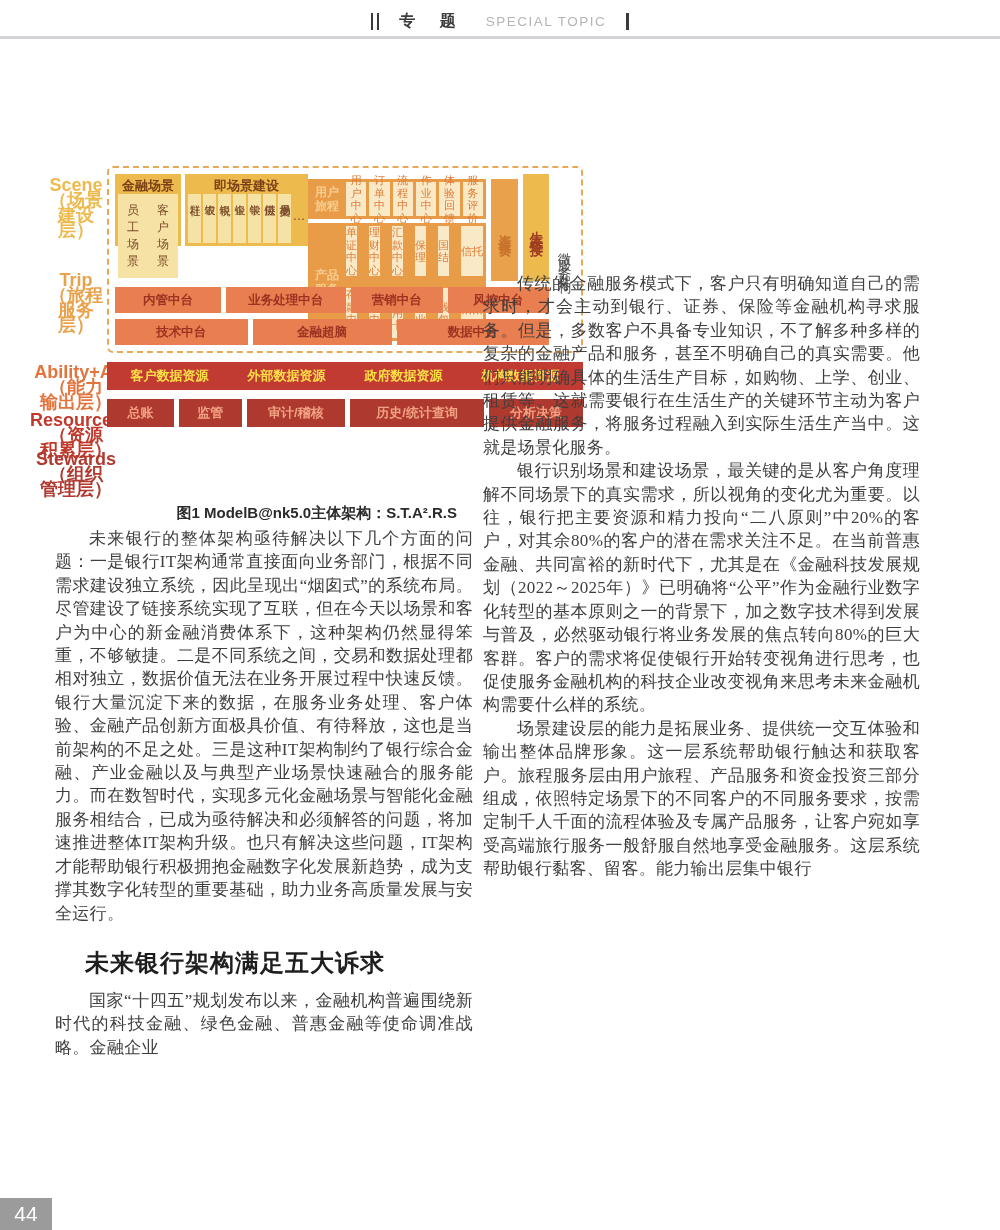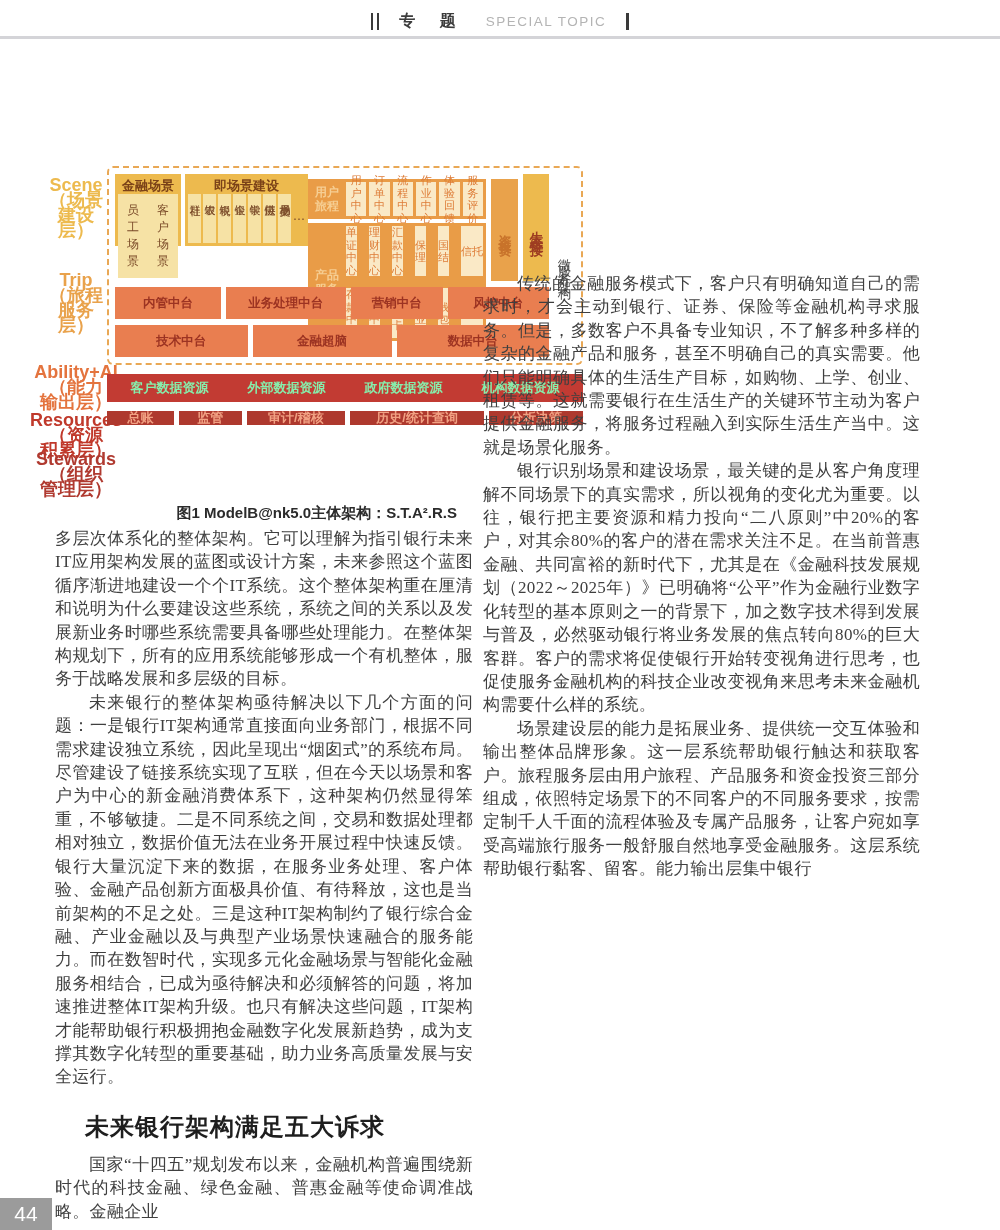--- a/index.html
+++ b/index.html
@@ -79,31 +79,31 @@
   .capital-bar span { writing-mode:vertical-rl; text-orientation:upright; color:#c8732b;
                       font-size:13px; letter-spacing:3px; font-weight:bold; }
   .eco-bar { width:26px; background:#edba4e; display:flex; align-items:center;
              justify-content:center; }
   .eco-bar span { writing-mode:vertical-rl; text-orientation:upright; color:#9e3d22;
                   font-size:13.5px; letter-spacing:4px; font-weight:bold; }
   .micro-col { width:22px; display:flex; align-items:center; justify-content:center; }
   .micro-col span { writing-mode:vertical-rl; text-orientation:upright; color:#4a4a4a;
                     font-size:13.5px; letter-spacing:7px; }
 
-  .ability-row { display:flex; gap:5px; margin-top:6px; height:32px; }
+  .ability-row { display:flex; gap:5px; margin-top:6px; height:26px; }
   .a-item { background:#e97e50; color:#9c3322; font-size:12.5px; display:flex;
             align-items:center; justify-content:center; font-weight:bold; }
   .a1-0{flex:1.15}.a1-1{flex:1.3}.a1-2{flex:1}.a1-3{flex:1.1}
   .a2-0{flex:1}.a2-1{flex:1.05}.a2-2{flex:1.15}
 
   .res-bar { margin-top:9px; height:28px; background:#c23b33; display:flex;
              align-items:center; justify-content:space-around; padding:0 4px; }
-  .res-item { color:#86efac; font-size:13px; font-weight:bold; }
-
-  .stw-row { margin-top:9px; height:14px; display:flex; gap:5px; }
+  .res-item { color:#fde047; font-size:13px; font-weight:bold; }
+
+  .stw-row { margin-top:9px; height:28px; display:flex; gap:5px; }
   .stw-item { background:#ae392e; color:#f1a183; font-size:13px; display:flex;
               align-items:center; justify-content:center; font-weight:bold; }
   .s-0{flex:.75}.s-1{flex:.7}.s-2{flex:1.1}.s-3{flex:1.5}.s-4{flex:1.05}
 
   .fig-caption { margin:9px 0 4px 62px; text-align:right; font-size:15px; font-weight:bold;
                  color:#2b2b2b; font-family:"Liberation Sans", sans-serif; }
 
   
   .page-num { position:absolute; left:0; top:1198px; width:52px; height:32px;
               background:#9b9b9b; color:#ffffff; display:flex; align-items:center;
@@ -258,21 +258,20 @@
           <div class="stw-item s-2">审计/稽核</div>
           <div class="stw-item s-3">历史/统计查询</div>
           <div class="stw-item s-4">分析决策</div>
         </div>
       </div>
     </div>
 
     <div class="fig-caption">图1  ModelB@nk5.0主体架构：S.T.A².R.S</div>
   </div>
 
-  <p class="para">多层次体系化的整体架构。它可以理解为指引银行未来IT应用架构发展的蓝图或设计方案，未来参照这个蓝图循序渐进地建设一个个IT系统。这个整体架构重在厘清和说明为什么要建设这些系统，系统之间的关系以及发展新业务时哪些系统需要具备哪些处理能力。在整体架构规划下，所有的应用系统能够形成一个有机整体，服务于战略发展和多层级的目标。</p>
   <p class="para ind">未来银行的整体架构亟待解决以下几个方面的问题：一是银行IT架构通常直接面向业务部门，根据不同需求建设独立系统，因此呈现出“烟囱式”的系统布局。尽管建设了链接系统实现了互联，但在今天以场景和客户为中心的新金融消费体系下，这种架构仍然显得笨重，不够敏捷。二是不同系统之间，交易和数据处理都相对独立，数据价值无法在业务开展过程中快速反馈。银行大量沉淀下来的数据，在服务业务处理、客户体验、金融产品创新方面极具价值、有待释放，这也是当前架构的不足之处。三是这种IT架构制约了银行综合金融、产业金融以及与典型产业场景快速融合的服务能力。而在数智时代，实现多元化金融场景与智能化金融服务相结合，已成为亟待解决和必须解答的问题，将加速推进整体IT架构升级。也只有解决这些问题，IT架构才能帮助银行积极拥抱金融数字化发展新趋势，成为支撑其数字化转型的重要基础，助力业务高质量发展与安全运行。</p>
   <h2 class="sec-heading">未来银行架构满足五大诉求</h2>
   <p class="para ind">国家“十四五”规划发布以来，金融机构普遍围绕新时代的科技金融、绿色金融、普惠金融等使命调准战略。金融企业</p>
 </div>
 
 <div class="right-col">
   <p class="para ind">传统的金融服务模式下，客户只有明确知道自己的需求时，才会主动到银行、证券、保险等金融机构寻求服务。但是，多数客户不具备专业知识，不了解多种多样的复杂的金融产品和服务，甚至不明确自己的真实需要。他们只能明确具体的生活生产目标，如购物、上学、创业、租赁等。这就需要银行在生活生产的关键环节主动为客户提供金融服务，将服务过程融入到实际生活生产当中。这就是场景化服务。</p>
   <p class="para ind">银行识别场景和建设场景，最关键的是从客户角度理解不同场景下的真实需求，所以视角的变化尤为重要。以往，银行把主要资源和精力投向“二八原则”中20%的客户，对其余80%的客户的潜在需求关注不足。在当前普惠金融、共同富裕的新时代下，尤其是在《金融科技发展规划（2022～2025年）》已明确将“公平”作为金融行业数字化转型的基本原则之一的背景下，加之数字技术得到发展与普及，必然驱动银行将业务发展的焦点转向80%的巨大客群。客户的需求将促使银行开始转变视角进行思考，也促使服务金融机构的科技企业改变视角来思考未来金融机构需要什么样的系统。</p>
   <p class="para ind">场景建设层的能力是拓展业务、提供统一交互体验和输出整体品牌形象。这一层系统帮助银行触达和获取客户。旅程服务层由用户旅程、产品服务和资金投资三部分组成，依照特定场景下的不同客户的不同服务要求，按需定制千人千面的流程体验及专属产品服务，让客户宛如享受高端旅行服务一般舒服自然地享受金融服务。这层系统帮助银行黏客、留客。能力输出层集中银行</p>
 </div>

